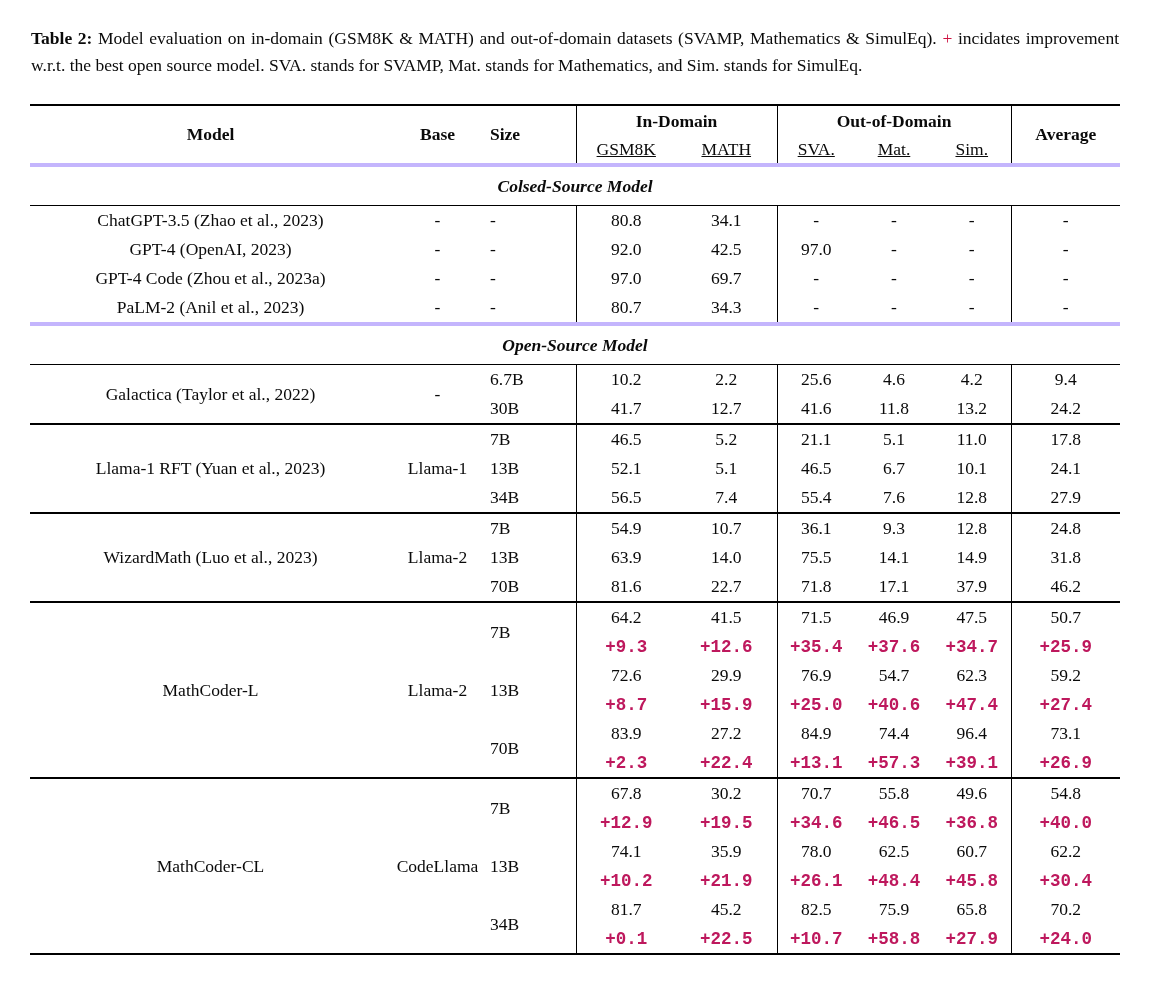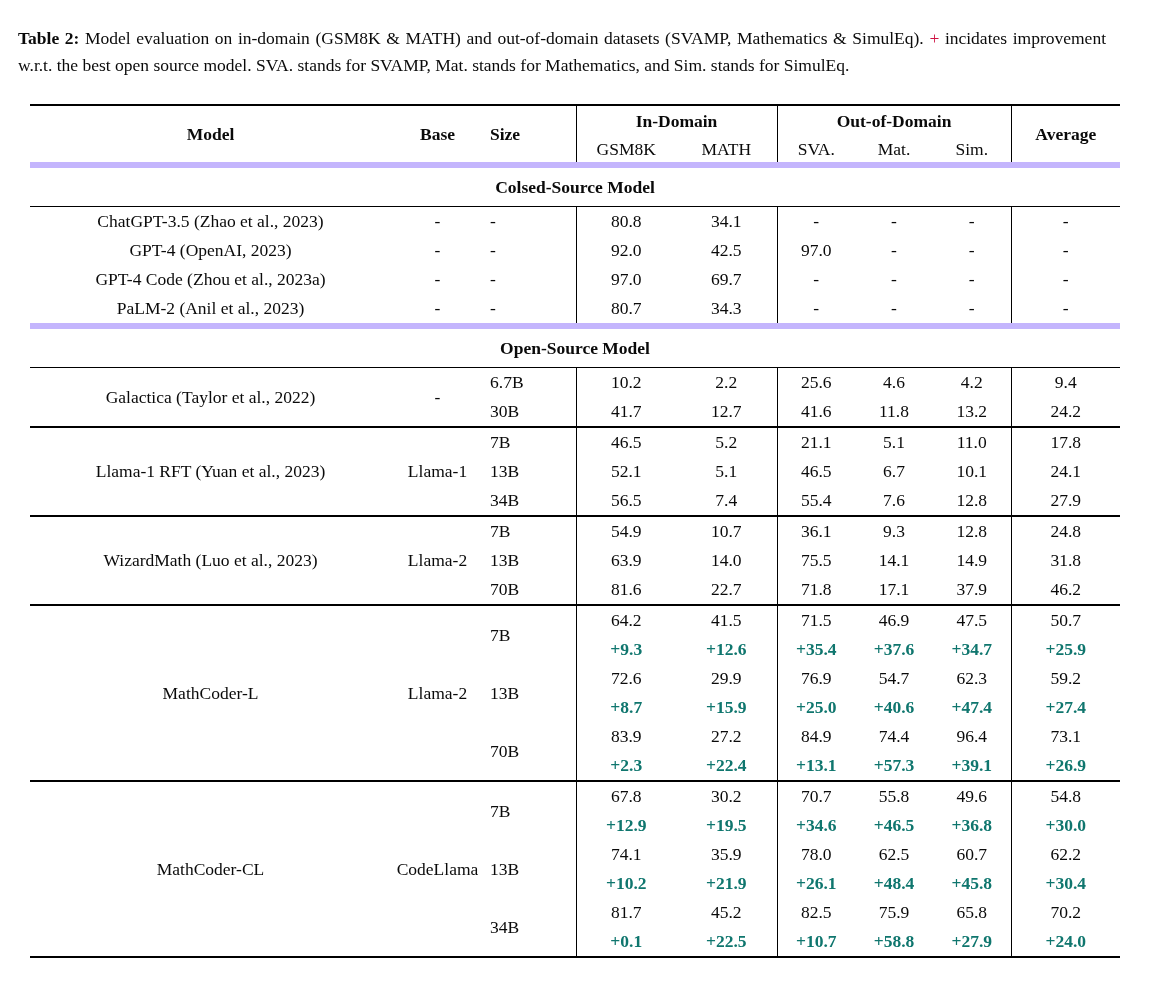--- a/index.html
+++ b/index.html
@@ -1,45 +1,45 @@
 <!DOCTYPE html>
 <html><head>
 <meta charset="utf-8">
 <style>
   html, body { margin: 0; padding: 0; }
   body {
     width: 1149px; height: 1004px; background: #ffffff; overflow: hidden;
     font-family: "Liberation Serif", "DejaVu Serif", serif; color: #0a0a0a;
   }
   .caption {
-    width: 1088px; margin: 25px 0 0 18px;
+    width: 1088px; margin: 25px 0 0 31px;
     font-size: 17.5px; line-height: 27px; text-align: justify;
   }
   .caption .cap-label { font-weight: bold; }
   .red { color: #ce1141; }
   table {
     margin: 25px 0 0 30px; width: 1090px;
     border-collapse: collapse; table-layout: fixed;
     border-top: 2.5px solid #000; border-bottom: 2.5px solid #000;
     font-size: 17.5px;
   }
   th, td { padding: 0; vertical-align: middle; text-align: center; overflow: hidden; white-space: nowrap; }
   th { font-weight: bold; }
   .subhead th { font-weight: normal; }
   thead { border-bottom: 2px solid #000; }
   tr.h1 { height: 31px; }
-  tr.h2 { height: 29px; }
+  tr.h2 { height: 29px; text-decoration: underline; }
   .vr { border-right: 1px solid #000; }
   .model-col { text-align: center; padding-left: 6px; }
   .size-col { text-align: left; padding-right: 16px; }
-  tbody.title-body { border-top: 6px solid #c4b5fd; border-bottom: 1px solid #000; }
+  tbody.title-body { border-top: 4px solid #c4b5fd; border-bottom: 1px solid #000; font-style: italic; }
   tbody.title-body td { height: 38px; font-weight: bold; }
   tbody.group td { height: 29px; }
   tbody.sep { border-bottom: 2px solid #000; }
-  .delta { color: #0f766e; font-weight: bold; }
+  .delta { color: #be185d; font-weight: bold; font-family: Liberation Mono, monospace; }
 </style>
 </head>
 <body>
 
 <div class="caption">
   <span class="cap-label">Table 2:</span>
   <span>Model evaluation on in-domain (GSM8K &amp; MATH) and out-of-domain datasets (SVAMP, Mathematics &amp; SimulEq).</span>
   <span class="red">+</span>
   <span>incidates improvement w.r.t. the best open source model. SVA. stands for SVAMP, Mat. stands for Mathematics, and Sim. stands for SimulEq.</span>
 </div>
@@ -285,21 +285,21 @@
         <td>55.8</td>
         <td class="vr">49.6</td>
         <td>54.8</td>
       </tr>
       <tr>
         <td class="delta">+12.9</td>
         <td class="delta vr">+19.5</td>
         <td class="delta">+34.6</td>
         <td class="delta">+46.5</td>
         <td class="delta vr">+36.8</td>
-        <td class="delta">+30.0</td>
+        <td class="delta">+40.0</td>
       </tr>
       <tr>
         <td class="size-col vr" rowspan="2">13B</td>
         <td>74.1</td>
         <td class="vr">35.9</td>
         <td>78.0</td>
         <td>62.5</td>
         <td class="vr">60.7</td>
         <td>62.2</td>
       </tr>

